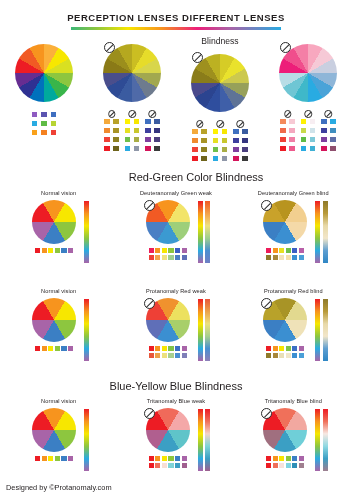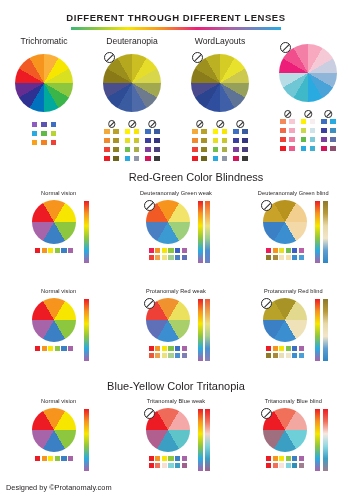--- a/index.html
+++ b/index.html
@@ -107,27 +107,26 @@
       <stop offset="0%" stop-color="#fff200"></stop>
       <stop offset="28%" stop-color="#f7941e"></stop>
       <stop offset="62%" stop-color="#ed145b"></stop>
       <stop offset="100%" stop-color="#ec008c"></stop>
     </linearGradient>
   </defs>
   <path d="M2,30 A118,118 0 0 1 206,110" fill="none" stroke="url(#gr)" stroke-width="11" stroke-linecap="round"></path>
 </svg>
 
 <div class="title-wrap">
-  <div class="title">DIFFERENT THROUGH DIFFERENT LENSES</div>
+  <div class="title">PERCEPTION LENSES DIFFERENT LENSES</div>
   <div class="title-rule"></div>
 </div>
 
 <div class="band" id="top-band">
     <div class="band-col">
-      <div class="band-label">Trichromatic</div>
       <div class="wheel-holder">
         <div class="wheel" style="width: 58px; height: 58px; border-radius: 50%; background: conic-gradient(from -90deg, rgb(237, 28, 36) 0deg, rgb(237, 28, 36) 30deg, rgb(241, 90, 36) 30deg, rgb(241, 90, 36) 60deg, rgb(247, 148, 30) 60deg, rgb(247, 148, 30) 90deg, rgb(251, 176, 59) 90deg, rgb(251, 176, 59) 120deg, rgb(247, 231, 0) 120deg, rgb(247, 231, 0) 150deg, rgb(217, 224, 33) 150deg, rgb(217, 224, 33) 180deg, rgb(141, 198, 63) 180deg, rgb(141, 198, 63) 210deg, rgb(57, 181, 74) 210deg, rgb(57, 181, 74) 240deg, rgb(0, 169, 157) 240deg, rgb(0, 169, 157) 270deg, rgb(0, 113, 188) 270deg, rgb(0, 113, 188) 300deg, rgb(46, 49, 146) 300deg, rgb(46, 49, 146) 330deg, rgb(102, 45, 145) 330deg, rgb(102, 45, 145) 360deg);"></div>
       </div>
       <div class="sw-grid">
         <div class="sw-col">
           <div class="sw" style="background: rgb(142, 91, 193);"></div>
           <div class="sw" style="background: rgb(41, 171, 226);"></div>
           <div class="sw" style="background: rgb(249, 161, 27);"></div>
         </div>
         <div class="sw-col">
@@ -136,21 +135,20 @@
           <div class="sw" style="background: rgb(244, 129, 32);"></div>
         </div>
         <div class="sw-col">
           <div class="sw" style="background: rgb(63, 111, 192);"></div>
           <div class="sw" style="background: rgb(183, 212, 51);"></div>
           <div class="sw" style="background: rgb(239, 65, 54);"></div>
         </div>
       </div>
     </div>
     <div class="band-col">
-      <div class="band-label">Deuteranopia</div>
       <div class="wheel-holder">
         <div class="wheel" style="width: 58px; height: 58px; border-radius: 50%; background: conic-gradient(from -90deg, rgb(138, 122, 23) 0deg, rgb(138, 122, 23) 30deg, rgb(155, 142, 28) 30deg, rgb(155, 142, 28) 60deg, rgb(181, 168, 31) 60deg, rgb(181, 168, 31) 90deg, rgb(203, 190, 34) 90deg, rgb(203, 190, 34) 120deg, rgb(230, 220, 42) 120deg, rgb(230, 220, 42) 150deg, rgb(216, 214, 75) 150deg, rgb(216, 214, 75) 180deg, rgb(162, 168, 79) 180deg, rgb(162, 168, 79) 210deg, rgb(110, 123, 142) 210deg, rgb(110, 123, 142) 240deg, rgb(79, 106, 168) 240deg, rgb(79, 106, 168) 270deg, rgb(58, 91, 160) 270deg, rgb(58, 91, 160) 300deg, rgb(46, 75, 149) 300deg, rgb(46, 75, 149) 330deg, rgb(74, 78, 140) 330deg, rgb(74, 78, 140) 360deg);"></div>
         <span class="badge badge-topleft">
           <i></i>
         </span>
       </div>
       <div class="sw-groups">
         <div class="sw-group">
           <span class="badge">
             <i></i>
@@ -198,21 +196,21 @@
           <div class="sw-col">
             <div class="sw" style="background: rgb(58, 91, 160);"></div>
             <div class="sw" style="background: rgb(53, 53, 127);"></div>
             <div class="sw" style="background: rgb(75, 63, 126);"></div>
             <div class="sw" style="background: rgb(58, 58, 58);"></div>
           </div>
         </div>
       </div>
     </div>
     <div class="band-col">
-      <div class="band-label">WordLayouts</div>
+      <div class="band-label">Blindness</div>
       <div class="wheel-holder">
         <div class="wheel" style="width: 58px; height: 58px; border-radius: 50%; background: conic-gradient(from -90deg, rgb(138, 124, 26) 0deg, rgb(138, 124, 26) 30deg, rgb(158, 144, 30) 30deg, rgb(158, 144, 30) 60deg, rgb(188, 177, 34) 60deg, rgb(188, 177, 34) 90deg, rgb(214, 204, 38) 90deg, rgb(214, 204, 38) 120deg, rgb(233, 226, 44) 120deg, rgb(233, 226, 44) 150deg, rgb(204, 201, 78) 150deg, rgb(204, 201, 78) 180deg, rgb(151, 160, 90) 180deg, rgb(151, 160, 90) 210deg, rgb(95, 115, 150) 210deg, rgb(95, 115, 150) 240deg, rgb(63, 95, 168) 240deg, rgb(63, 95, 168) 270deg, rgb(47, 78, 158) 270deg, rgb(47, 78, 158) 300deg, rgb(43, 68, 144) 300deg, rgb(43, 68, 144) 330deg, rgb(74, 74, 140) 330deg, rgb(74, 74, 140) 360deg);"></div>
         <span class="badge badge-topleft">
           <i></i>
         </span>
       </div>
       <div class="sw-groups">
         <div class="sw-group">
           <span class="badge">
             <i></i>
@@ -502,21 +500,21 @@
               </div>
             </div>
           </div>
           <div class="bars">
             <div class="bar" style="width: 5px; height: 62px; background: linear-gradient(rgb(237, 28, 36), rgb(247, 148, 30), rgb(247, 231, 0), rgb(141, 198, 63), rgb(41, 171, 226), rgb(168, 100, 168));"></div>
             <div class="bar" style="width: 5px; height: 62px; background: linear-gradient(rgb(143, 122, 42), rgb(184, 154, 58), rgb(232, 217, 168), rgb(242, 230, 201), rgb(95, 159, 209), rgb(46, 134, 196));"></div>
           </div>
         </div>
       </div>
     </div>
-    <div class="section-title" style="top: 380px;">Blue-Yellow Color Tritanopia</div>
+    <div class="section-title" style="top: 380px;">Blue-Yellow Blue Blindness</div>
     <div class="row" style="top: 398px;">
       <div class="panel">
         <div class="panel-label">Normal vision</div>
         <div class="panel-body">
           <div class="pie-block">
             <div class="pie" style="width: 44px; height: 44px; border-radius: 50%; background: conic-gradient(from -90deg, rgb(237, 28, 36) 0deg, rgb(237, 28, 36) 60deg, rgb(247, 148, 30) 60deg, rgb(247, 148, 30) 120deg, rgb(247, 231, 0) 120deg, rgb(247, 231, 0) 180deg, rgb(141, 198, 63) 180deg, rgb(141, 198, 63) 240deg, rgb(59, 127, 196) 240deg, rgb(59, 127, 196) 300deg, rgb(168, 100, 168) 300deg, rgb(168, 100, 168) 360deg);"></div>
             <div class="chip-rows">
               <div class="chip-row">
                 <div class="chip" style="background: rgb(237, 28, 36);"></div>
                 <div class="chip" style="background: rgb(247, 148, 30);"></div>

